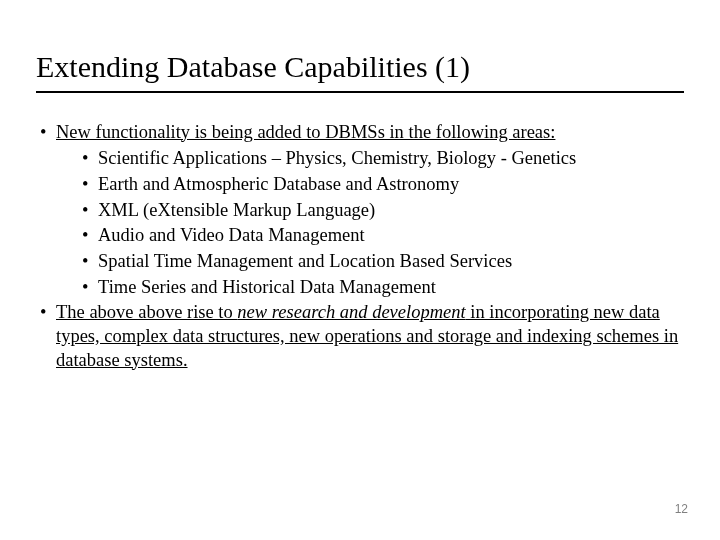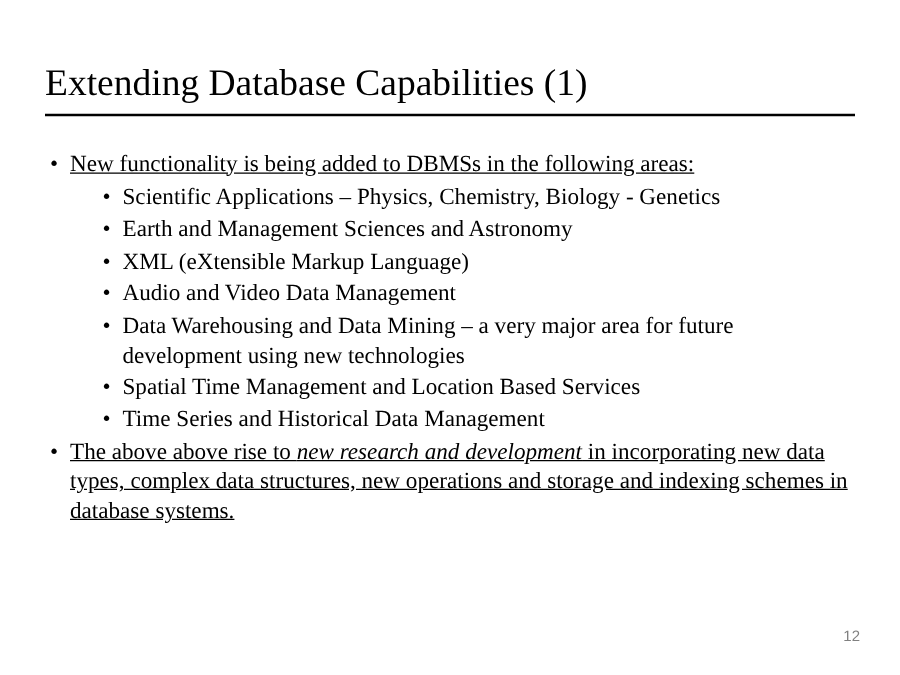--- a/index.html
+++ b/index.html
@@ -74,24 +74,23 @@
 <body>
 
 <div class="slide">
   <h1 class="title">Extending Database Capabilities (1)</h1>
   <hr class="rule">
 
   <div class="content">
     <div class="l1">New functionality is being added to DBMSs in the following areas:</div>
 
     <div class="l2">Scientific Applications – Physics, Chemistry, Biology - Genetics</div>
-    <div class="l2">Earth and Management Sciences and Astronomy</div>
+    <div class="l2">Earth and Atmospheric Database and Astronomy</div>
     <div class="l2">XML (eXtensible Markup Language)</div>
     <div class="l2">Audio and Video Data Management</div>
-    <div class="l2">Data Warehousing and Data Mining – a very major area for future development using new technologies</div>
     <div class="l2">Spatial Time Management and Location Based Services</div>
     <div class="l2">Time Series and Historical Data Management</div>
 
     <div class="l1"><span>The above above rise to </span><span class="italic">new research and development</span><span> in incorporating new data types, complex data structures, new operations and storage and indexing schemes in database systems.</span></div>
   </div>
 
   <div class="pagenum">12</div>
 </div>
 
 </body></html>

